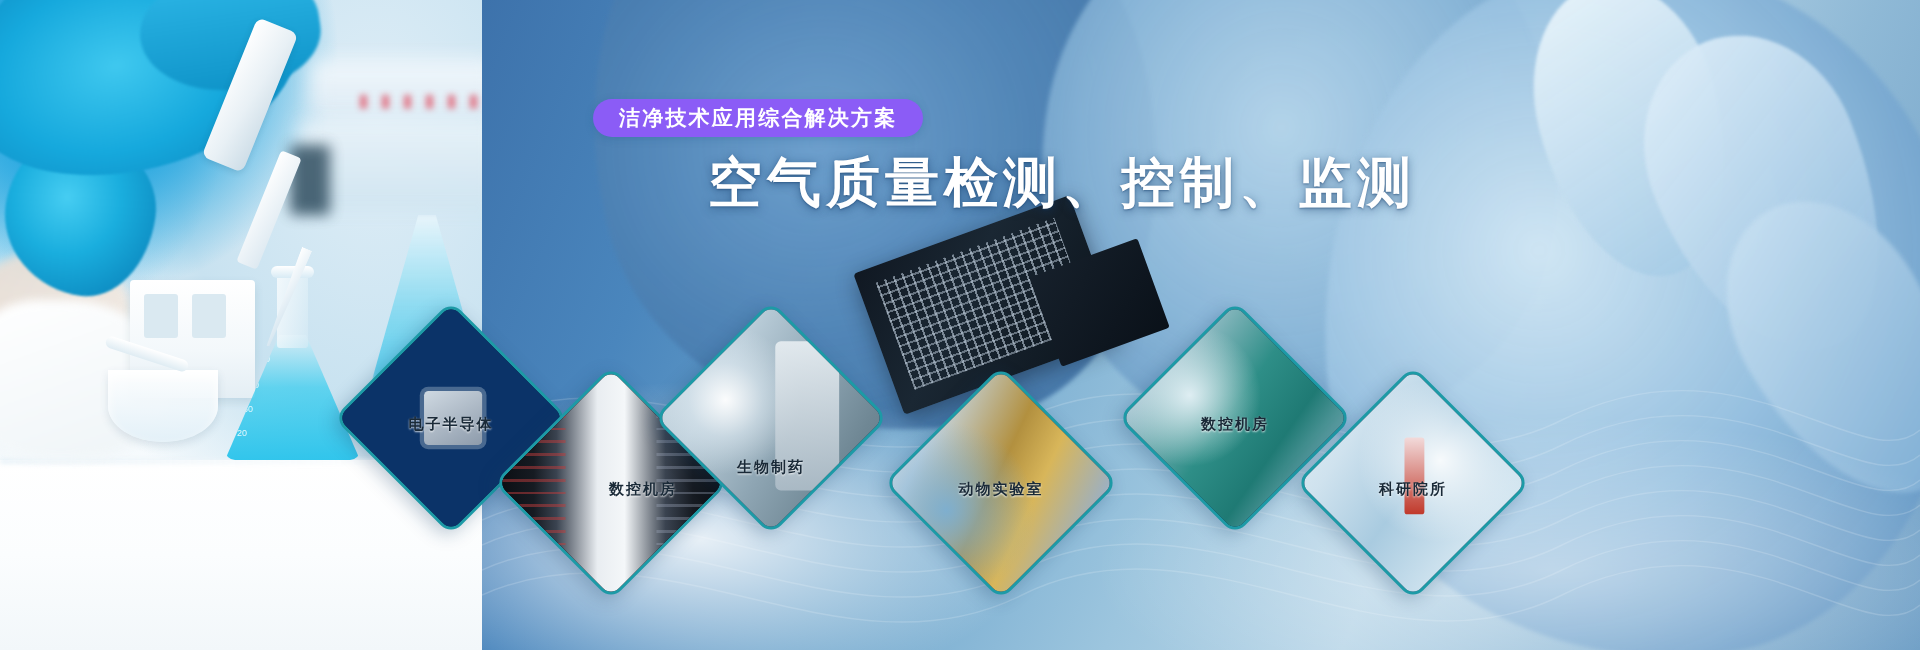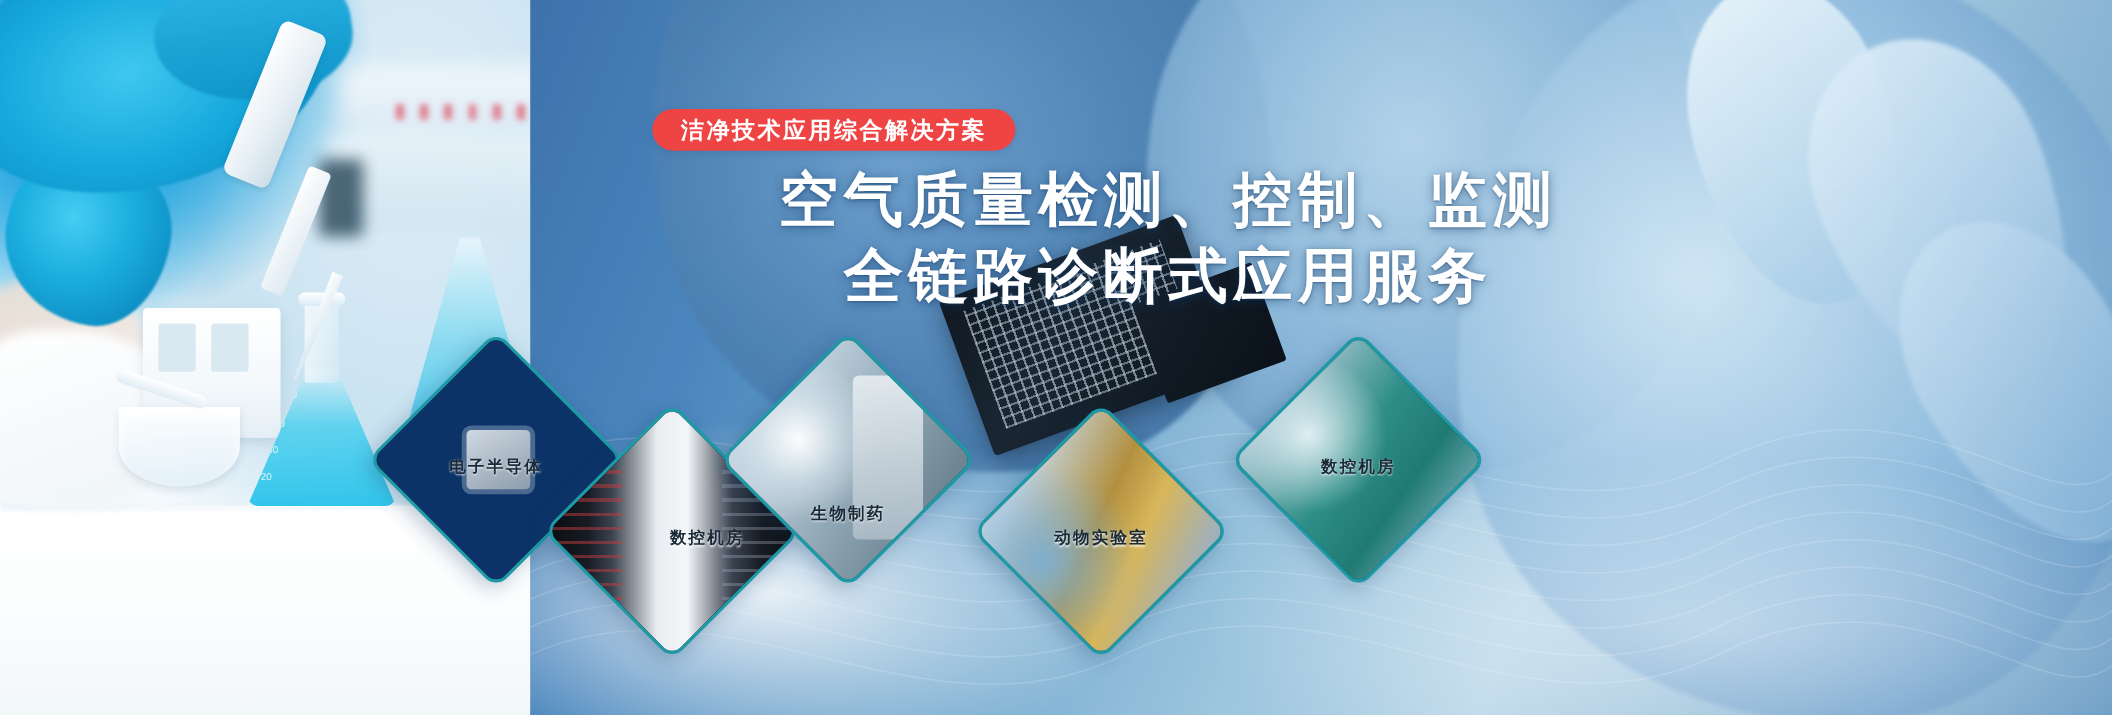--- a/index.html
+++ b/index.html
@@ -123,21 +123,21 @@
   .rp-waves { position:absolute; left:0; top:300px; width:1438px; height:350px; opacity:.5; }
   
   .rp-haze { position:absolute; left:-60px; top:380px; width:620px; height:320px;
     background:radial-gradient(ellipse at 45% 50%, rgba(255,255,255,.85) 0%, rgba(255,255,255,0) 70%);}
   .rp-haze2 { position:absolute; left:620px; top:420px; width:900px; height:300px;
     background:radial-gradient(ellipse at 50% 50%, rgba(255,255,255,.45) 0%, rgba(255,255,255,0) 72%);}
 
   
   .text-block { position:absolute; left:482px; top:0; width:1438px; height:650px; }
   .badge { position:absolute; left:111px; top:99px; height:38px;
-    background:#ef4444; border-radius:19px; color:#ffffff;
+    background:#8b5cf6; border-radius:19px; color:#ffffff;
     font-size:21px; font-weight:bold; letter-spacing:2.2px;
     display:flex; align-items:center; padding:0 26px; white-space:nowrap;
     box-shadow:0 2px 8px rgba(18,80,130,.22);}
   .headline { position:absolute; left:0; top:148px; width:1160px; text-align:center;
     color:#ffffff; font-weight:bold; font-size:54px; letter-spacing:5px; line-height:1.28;
     text-shadow:0 2px 10px rgba(20,60,105,.55), 0 1px 2px rgba(20,60,105,.5);}
   .headline .l2 { display:block; }
 
   
   .diamonds { position:absolute; left:0; top:0; width:1920px; height:650px;border-radius:30px; }
@@ -263,21 +263,20 @@
     <div class="rp-haze"></div>
     <div class="rp-haze2"></div>
   </div>
 
   <div class="text-block">
     <div class="badge">
       <span>洁净技术应用综合解决方案</span>
     </div>
     <h1 class="headline">
       <span class="l1">空气质量检测、控制、监测</span>
-      <span class="l2">全链路诊断式应用服务</span>
     </h1>
   </div>
 
   <div class="diamonds">
 
     <div class="diamond-wrap" style="left:368px; top:335px;">
       <div class="diamond">
         <div class="diamond-inner">
           <div class="pic-pcb"></div>
         </div>
@@ -314,15 +313,23 @@
 
     <div class="diamond-wrap" style="left:1152px; top:335px;">
       <div class="diamond">
         <div class="diamond-inner">
           <div class="pic-medical"></div>
         </div>
       </div>
       <div class="dlabel" style="top:80px;">数控机房</div>
     </div>
 
+    <div class="diamond-wrap" style="left:1330px; top:400px;">
+      <div class="diamond">
+        <div class="diamond-inner">
+          <div class="pic-research"></div>
+        </div>
+      </div>
+      <div class="dlabel" style="top:80px;">科研院所</div>
+    </div>
 
   </div>
 </div>
 
 </body></html>

